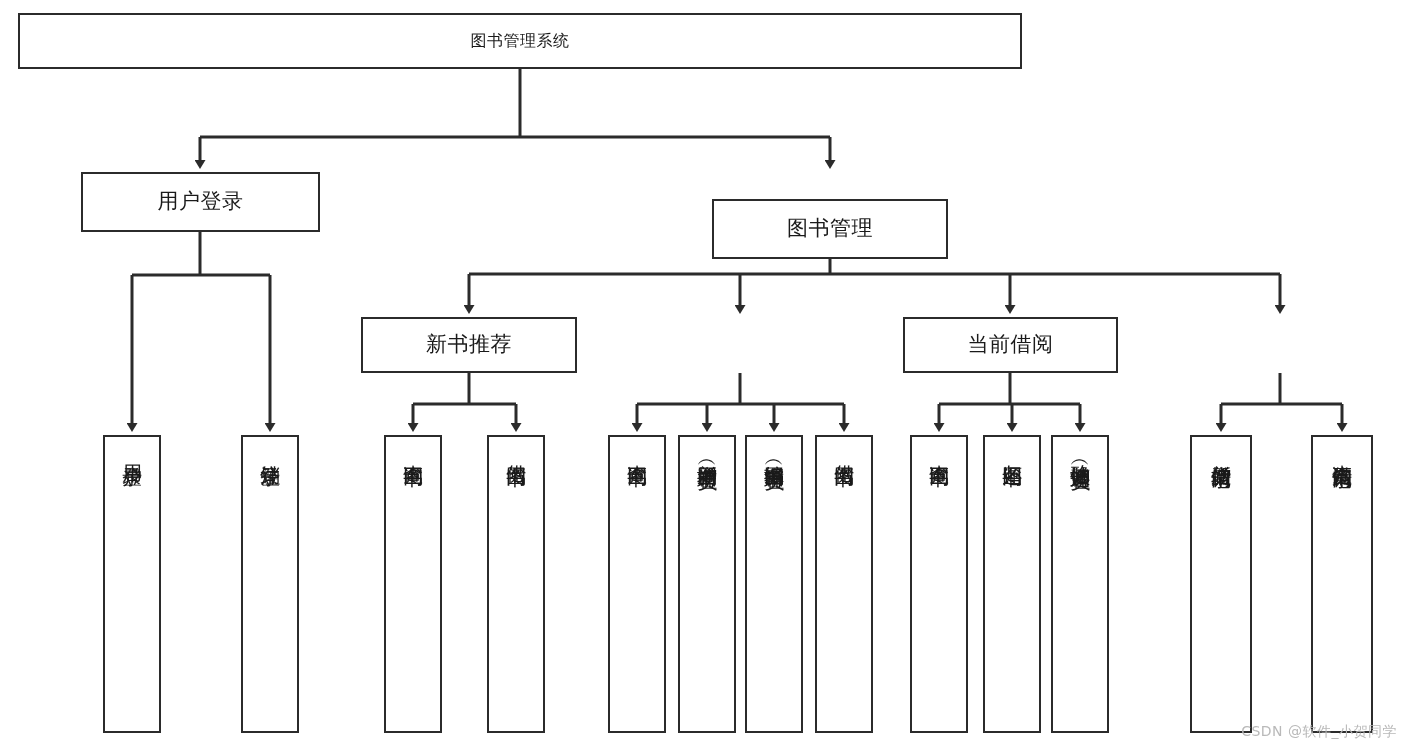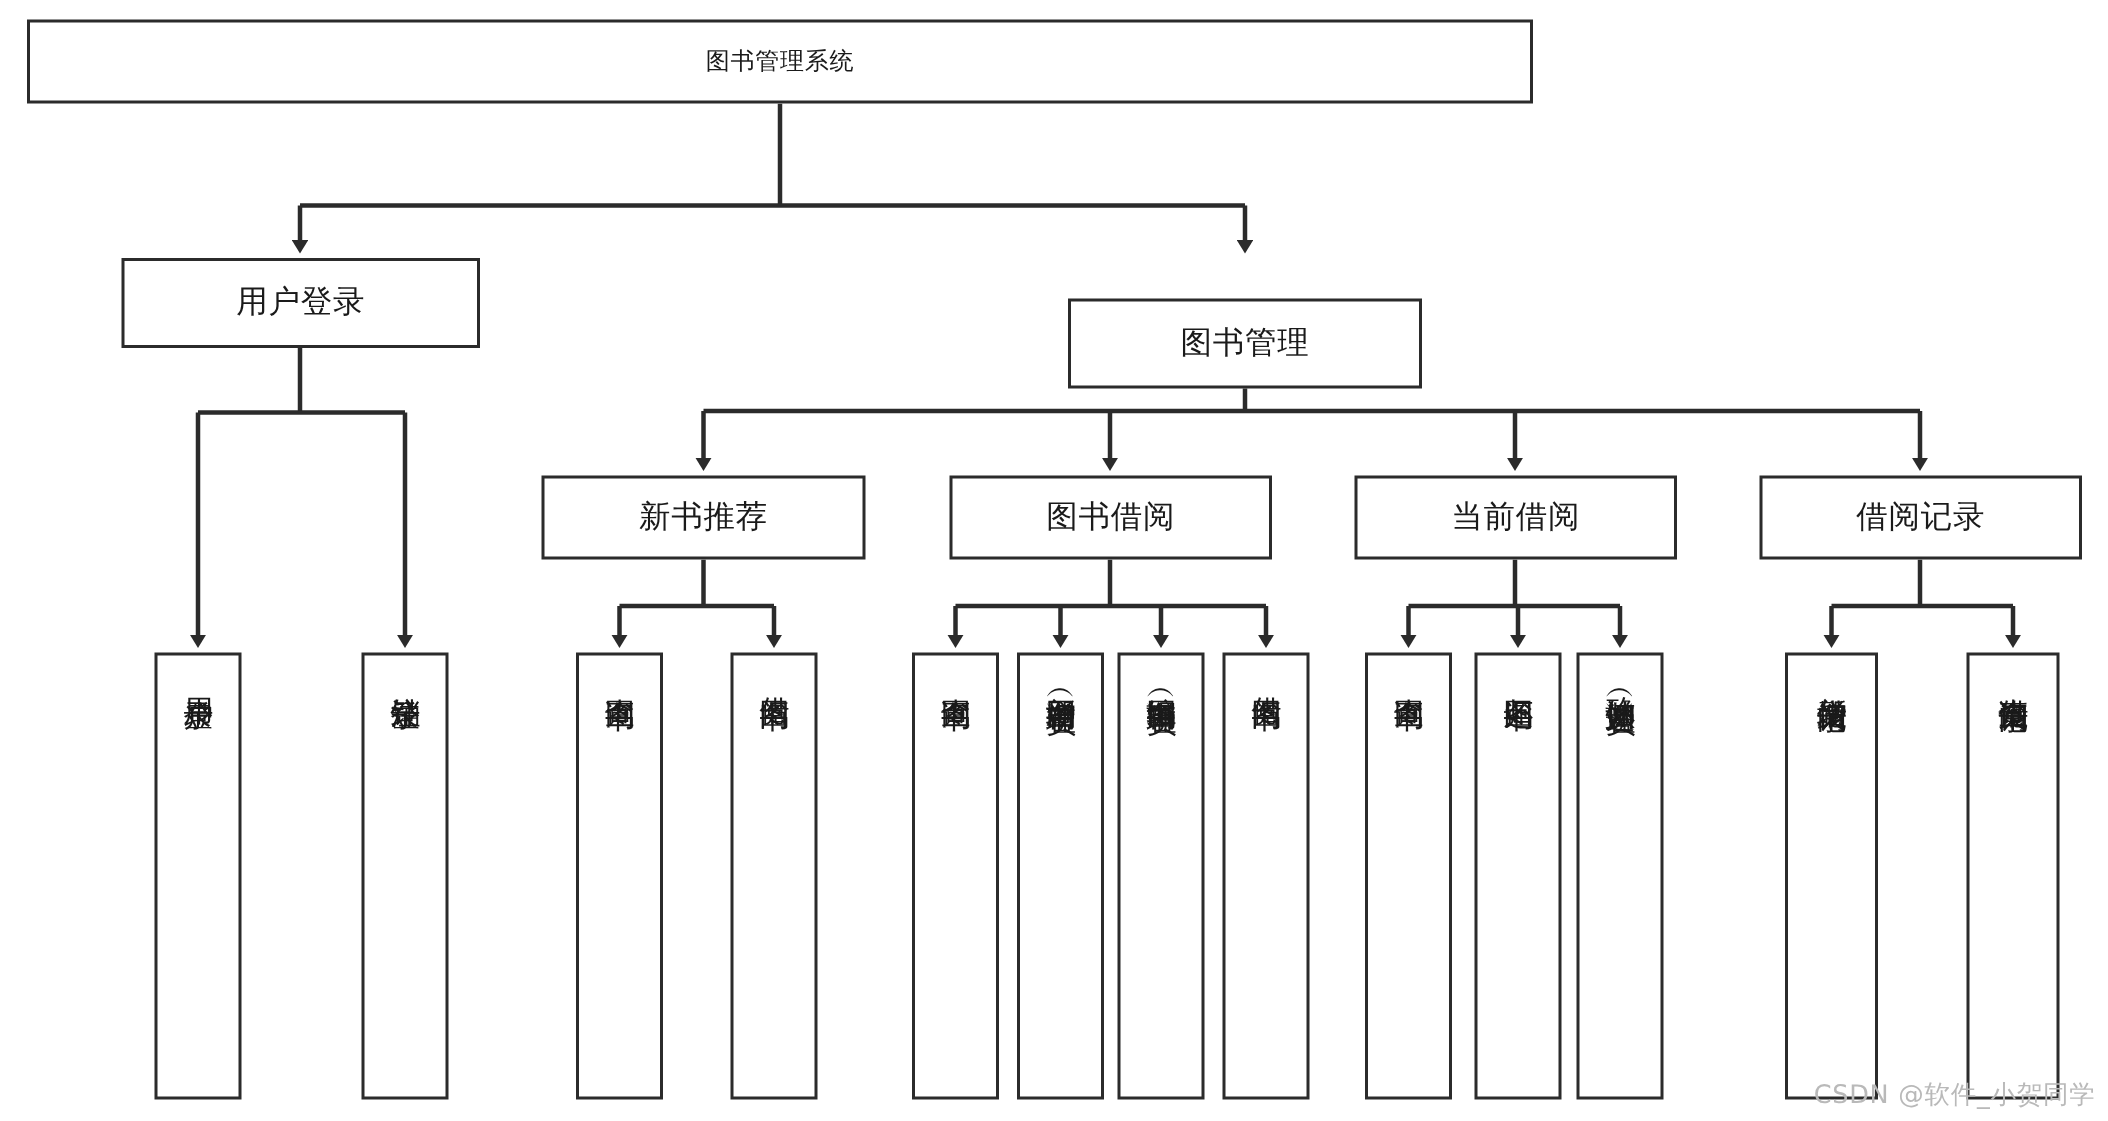--- a/index.html
+++ b/index.html
@@ -55,21 +55,21 @@
     text-orientation: upright;
     font-size: 20px;
     line-height: 1.28;
     letter-spacing: 1px;
     white-space: nowrap;
   }
   .watermark {
     position: absolute;
     right: 8px;
     bottom: 6px;
-    font-size: 17px;
+    font-size: 14px;
     color: #b9b9b9;
     white-space: nowrap;
     letter-spacing: 0.5px;
   }
 </style>
 </head>
 <body>
 
 <div id="canvas">
 
@@ -130,28 +130,22 @@
   <div class="node horiz" style="left: 81px; top: 172px; width: 239px; height: 60px;">
     <span class="label">用户登录</span>
   </div>
   <div class="node horiz" style="left: 712px; top: 172px; width: 236px; height: 60px; margin-top: 27px;">
     <span class="label">图书管理</span>
   </div>
 
   <div class="node horiz" style="left: 361px; top: 317px; width: 216px; height: 56px;">
     <span class="label">新书推荐</span>
   </div>
-  <div class="node horiz" style="left: 633px; top: 317px; width: 215px; height: 56px;">
-    <span class="label">图书借阅</span>
-  </div>
   <div class="node horiz" style="left: 903px; top: 317px; width: 215px; height: 56px;">
     <span class="label">当前借阅</span>
-  </div>
-  <div class="node horiz" style="left: 1173px; top: 317px; width: 215px; height: 56px;">
-    <span class="label">借阅记录</span>
   </div>
 
   <div class="node leaf" style="left: 103px; top: 435px; width: 58px; height: 298px;">
     <span class="label">用户登录</span>
   </div>
   <div class="node leaf" style="left: 241px; top: 435px; width: 58px; height: 298px;">
     <span class="label">注销登录</span>
   </div>
   <div class="node leaf" style="left: 384px; top: 435px; width: 58px; height: 298px;">
     <span class="label">查询图书</span>

